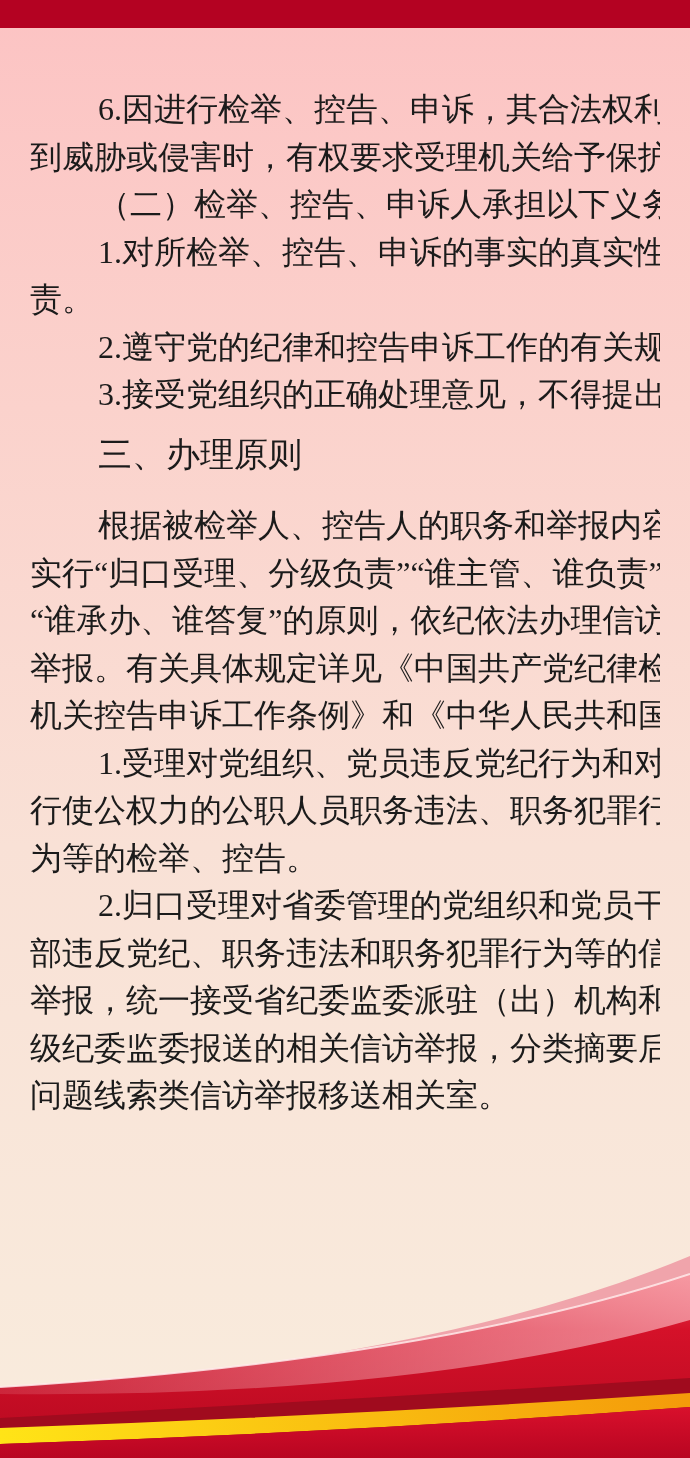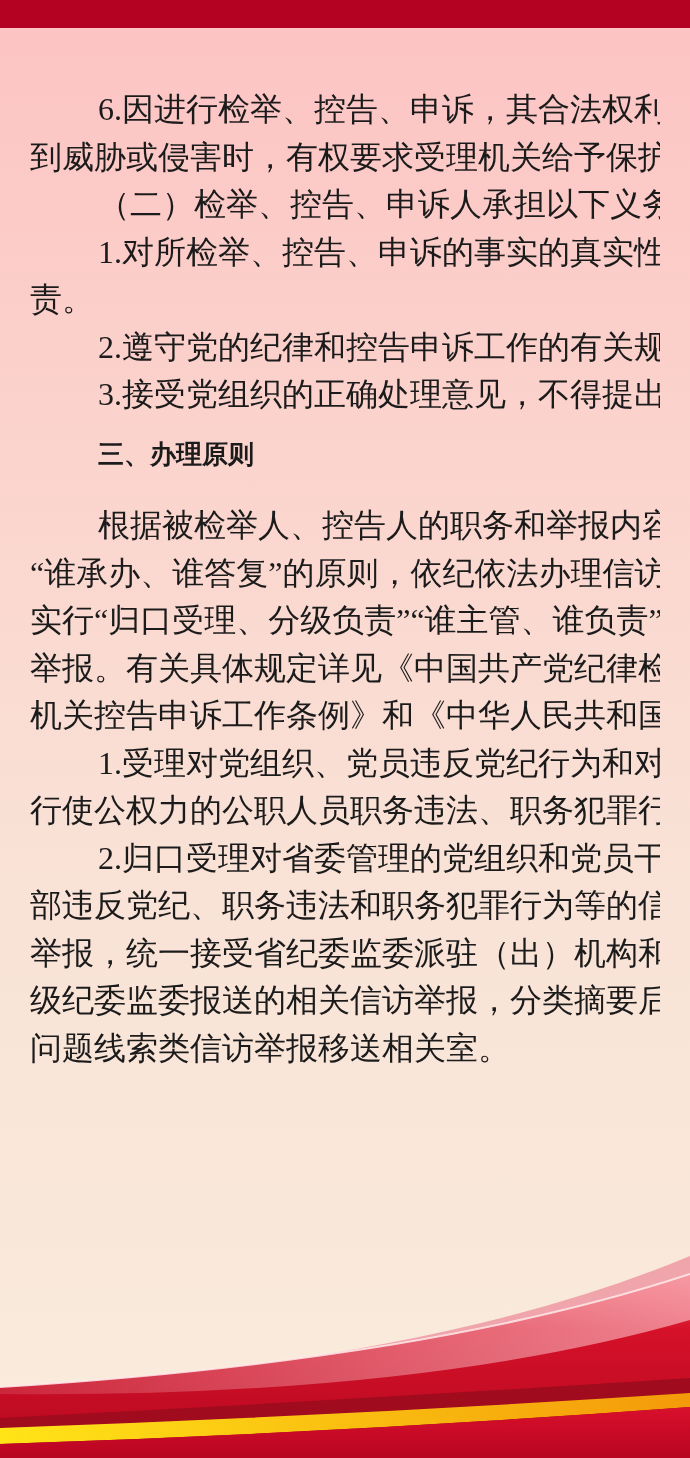--- a/index.html
+++ b/index.html
@@ -36,22 +36,22 @@
     white-space: nowrap;
     overflow: hidden;
   }
   .line.fill {
     text-align: justify;
     text-align-last: justify;
   }
   .line.indent { padding-left: 68px; }
   .line.heading {
     font-family: "Liberation Sans", sans-serif;
-    font-weight: bold;
-    font-size: 26px;
+    font-weight: normal;
+    font-size: 34px;
     margin: 12px 0 24px 0;
     white-space: nowrap;
   }
   .footer-svg {
     position: absolute;
     left: 0; top: 1248px;
     width: 690px; height: 210px;
     display: block;
   }
 </style>
@@ -65,26 +65,27 @@
   <div class="content">
       <div class="line body indent fill">6.因进行检举、控告、申诉，其合法权利受</div>
       <div class="line body fill">到威胁或侵害时，有权要求受理机关给予保护。</div>
       <div class="line body indent fill">（二）检举、控告、申诉人承担以下义务：</div>
       <div class="line body indent fill">1.对所检举、控告、申诉的事实的真实性负</div>
       <div class="line body">责。</div>
       <div class="line body indent fill">2.遵守党的纪律和控告申诉工作的有关规定，</div>
       <div class="line body indent fill">3.接受党组织的正确处理意见，不得提出党</div>
       <div class="line heading indent">三、办理原则</div>
       <div class="line body indent fill">根据被检举人、控告人的职务和举报内容，</div>
+      <div class="line body fill">实行“归口受理、分级负责”“谁主管、谁负责”</div>
       <div class="line body fill">“谁承办、谁答复”的原则，依纪依法办理信访</div>
-      <div class="line body fill">实行“归口受理、分级负责”“谁主管、谁负责”</div>
       <div class="line body fill">举报。有关具体规定详见《中国共产党纪律检查</div>
       <div class="line body fill">机关控告申诉工作条例》和《中华人民共和国监</div>
       <div class="line body indent fill">1.受理对党组织、党员违反党纪行为和对</div>
       <div class="line body fill">行使公权力的公职人员职务违法、职务犯罪行</div>
+      <div class="line body">为等的检举、控告。</div>
       <div class="line body indent fill">2.归口受理对省委管理的党组织和党员干</div>
       <div class="line body fill">部违反党纪、职务违法和职务犯罪行为等的信访</div>
       <div class="line body fill">举报，统一接受省纪委监委派驻（出）机构和市</div>
       <div class="line body fill">级纪委监委报送的相关信访举报，分类摘要后将</div>
       <div class="line body">问题线索类信访举报移送相关室。</div>
     </div>
 
   <svg class="footer-svg" viewBox="0 0 690 210" preserveAspectRatio="none">
     <defs>
       <linearGradient id="waveGrad" x1="0" y1="0" x2="0" y2="1">

